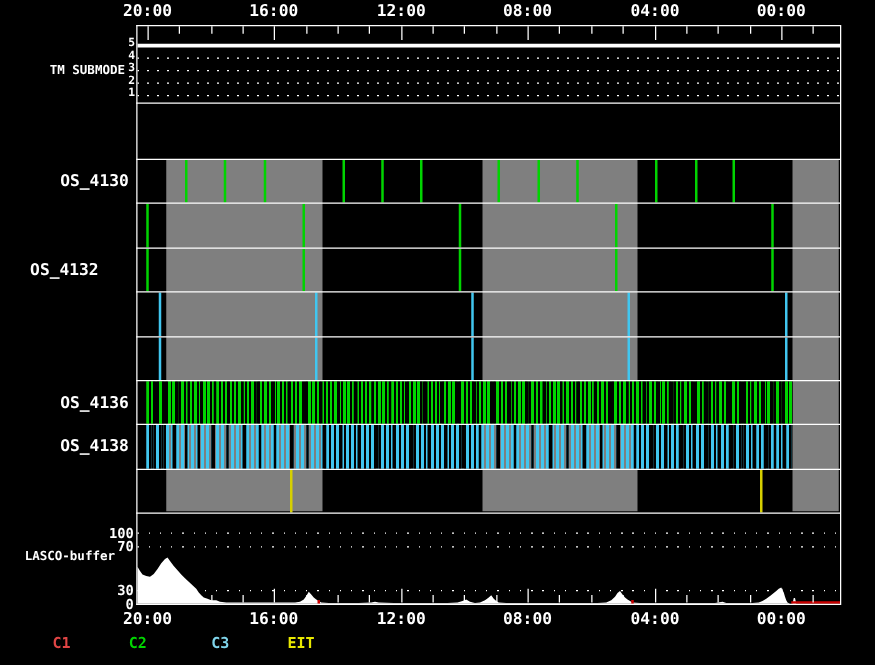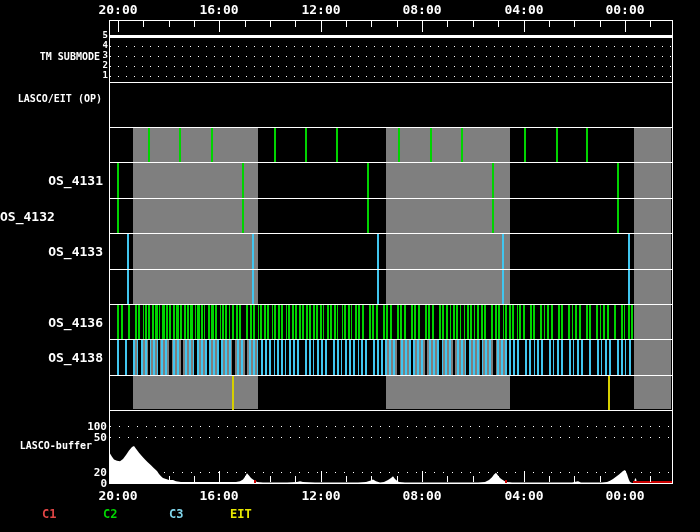--- a/index.html
+++ b/index.html
@@ -14,47 +14,46 @@
              font-size:13px;font-weight:bold;}
 </style>
 </head>
 <body>
 
 <div id="screen">
   <div id="plot" class="abs" style="left:0;top:0;width:700px;height:532px;">
       <div class="abs" style="left: 133px; top: 128px; width: 125px; height: 281px; background: rgb(127, 127, 127);"></div>
       <div class="abs" style="left: 386px; top: 128px; width: 124px; height: 281px; background: rgb(127, 127, 127);"></div>
       <div class="abs" style="left: 634px; top: 128px; width: 37px; height: 281px; background: rgb(127, 127, 127);"></div>
+      <div class="abs" style="left: 0px; top: 138px; width: 103px; text-align: right; font-size: 13px; font-weight: bold;">OS_4130</div>
       <div class="abs" style="left: 148px; top: 128px; width: 2px; height: 34px; background: rgb(0, 212, 0);"></div>
       <div class="abs" style="left: 179px; top: 128px; width: 2px; height: 34px; background: rgb(0, 212, 0);"></div>
       <div class="abs" style="left: 211px; top: 128px; width: 2px; height: 34px; background: rgb(0, 212, 0);"></div>
       <div class="abs" style="left: 274px; top: 128px; width: 2px; height: 34px; background: rgb(0, 212, 0);"></div>
       <div class="abs" style="left: 305px; top: 128px; width: 2px; height: 34px; background: rgb(0, 212, 0);"></div>
       <div class="abs" style="left: 336px; top: 128px; width: 2px; height: 34px; background: rgb(0, 212, 0);"></div>
       <div class="abs" style="left: 398px; top: 128px; width: 2px; height: 34px; background: rgb(0, 212, 0);"></div>
       <div class="abs" style="left: 430px; top: 128px; width: 2px; height: 34px; background: rgb(0, 212, 0);"></div>
       <div class="abs" style="left: 461px; top: 128px; width: 2px; height: 34px; background: rgb(0, 212, 0);"></div>
       <div class="abs" style="left: 524px; top: 128px; width: 2px; height: 34px; background: rgb(0, 212, 0);"></div>
       <div class="abs" style="left: 556px; top: 128px; width: 2px; height: 34px; background: rgb(0, 212, 0);"></div>
       <div class="abs" style="left: 586px; top: 128px; width: 2px; height: 34px; background: rgb(0, 212, 0);"></div>
-      <div class="abs" style="left: 0px; top: 173px; width: 103px; text-align: right; font-size: 13px; font-weight: bold;">OS_4131</div>
       <div class="abs" style="left: 117px; top: 163px; width: 2px; height: 35px; background: rgb(0, 212, 0);"></div>
       <div class="abs" style="left: 242px; top: 163px; width: 2px; height: 35px; background: rgb(0, 212, 0);"></div>
       <div class="abs" style="left: 367px; top: 163px; width: 2px; height: 35px; background: rgb(0, 212, 0);"></div>
       <div class="abs" style="left: 492px; top: 163px; width: 2px; height: 35px; background: rgb(0, 212, 0);"></div>
       <div class="abs" style="left: 617px; top: 163px; width: 2px; height: 35px; background: rgb(0, 212, 0);"></div>
       <div class="abs" style="left: 109px; top: 162px; width: 563px; height: 1px; background: rgb(255, 255, 255);"></div>
-      <div class="abs" style="left: 0px; top: 209px; width: 103px; text-align: left; font-size: 13px; font-weight: bold;">OS_4132</div>
+      <div class="abs" style="left: 0px; top: 209px; width: 103px; text-align: center; font-size: 13px; font-weight: bold;">OS_4132</div>
       <div class="abs" style="left: 117px; top: 199px; width: 2px; height: 34px; background: rgb(0, 212, 0);"></div>
       <div class="abs" style="left: 242px; top: 199px; width: 2px; height: 34px; background: rgb(0, 212, 0);"></div>
       <div class="abs" style="left: 367px; top: 199px; width: 2px; height: 34px; background: rgb(0, 212, 0);"></div>
       <div class="abs" style="left: 492px; top: 199px; width: 2px; height: 34px; background: rgb(0, 212, 0);"></div>
       <div class="abs" style="left: 617px; top: 199px; width: 2px; height: 34px; background: rgb(0, 212, 0);"></div>
       <div class="abs" style="left: 109px; top: 198px; width: 563px; height: 1px; background: rgb(255, 255, 255);"></div>
-      <div class="abs" style="left: 0px; top: 244px; width: 103px; text-align: right; font-size: 13px; font-weight: bold;">OS_4133</div>
       <div class="abs" style="left: 127px; top: 234px; width: 2px; height: 35px; background: rgb(65, 198, 239);"></div>
       <div class="abs" style="left: 252px; top: 234px; width: 2px; height: 35px; background: rgb(65, 198, 239);"></div>
       <div class="abs" style="left: 377px; top: 234px; width: 2px; height: 35px; background: rgb(65, 198, 239);"></div>
       <div class="abs" style="left: 502px; top: 234px; width: 2px; height: 35px; background: rgb(65, 198, 239);"></div>
       <div class="abs" style="left: 628px; top: 234px; width: 2px; height: 35px; background: rgb(65, 198, 239);"></div>
       <div class="abs" style="left: 109px; top: 233px; width: 563px; height: 1px; background: rgb(255, 255, 255);"></div>
       <div class="abs" style="left: 127px; top: 270px; width: 2px; height: 34px; background: rgb(65, 198, 239);"></div>
       <div class="abs" style="left: 252px; top: 270px; width: 2px; height: 34px; background: rgb(65, 198, 239);"></div>
       <div class="abs" style="left: 377px; top: 270px; width: 2px; height: 34px; background: rgb(65, 198, 239);"></div>
       <div class="abs" style="left: 502px; top: 270px; width: 2px; height: 34px; background: rgb(65, 198, 239);"></div>
@@ -161,23 +160,23 @@
       <div class="abs" style="left: 0px; top: 41px; width: 108px; text-align: right; font-size: 9px; line-height: 9px; font-weight: bold;">4</div>
       <div class="abs" style="left: 110px; top: 46px; width: 562px; height: 1px; background: repeating-linear-gradient(90deg, rgb(255, 255, 255) 0px, rgb(255, 255, 255) 1px, rgba(0, 0, 0, 0) 1px, rgba(0, 0, 0, 0) 8px);"></div>
       <div class="abs" style="left: 0px; top: 51px; width: 108px; text-align: right; font-size: 9px; line-height: 9px; font-weight: bold;">3</div>
       <div class="abs" style="left: 110px; top: 56px; width: 562px; height: 1px; background: repeating-linear-gradient(90deg, rgb(255, 255, 255) 0px, rgb(255, 255, 255) 1px, rgba(0, 0, 0, 0) 1px, rgba(0, 0, 0, 0) 8px);"></div>
       <div class="abs" style="left: 0px; top: 61px; width: 108px; text-align: right; font-size: 9px; line-height: 9px; font-weight: bold;">2</div>
       <div class="abs" style="left: 110px; top: 66px; width: 562px; height: 1px; background: repeating-linear-gradient(90deg, rgb(255, 255, 255) 0px, rgb(255, 255, 255) 1px, rgba(0, 0, 0, 0) 1px, rgba(0, 0, 0, 0) 8px);"></div>
       <div class="abs" style="left: 0px; top: 71px; width: 108px; text-align: right; font-size: 9px; line-height: 9px; font-weight: bold;">1</div>
       <div class="abs" style="left: 110px; top: 76px; width: 562px; height: 1px; background: repeating-linear-gradient(90deg, rgb(255, 255, 255) 0px, rgb(255, 255, 255) 1px, rgba(0, 0, 0, 0) 1px, rgba(0, 0, 0, 0) 8px);"></div>
       <div class="abs" style="left: 0px; top: 420px; width: 107px; text-align: right; font-size: 11px; font-weight: bold;">100</div>
       <div class="abs" style="left: 110px; top: 426px; width: 562px; height: 1px; background: repeating-linear-gradient(90deg, rgb(255, 255, 255) 0px, rgb(255, 255, 255) 1px, rgba(0, 0, 0, 0) 1px, rgba(0, 0, 0, 0) 9px);"></div>
-      <div class="abs" style="left: 0px; top: 431px; width: 107px; text-align: right; font-size: 11px; font-weight: bold;">50</div>
+      <div class="abs" style="left: 0px; top: 431px; width: 107px; text-align: right; font-size: 11px; font-weight: bold;">70</div>
       <div class="abs" style="left: 110px; top: 437px; width: 562px; height: 1px; background: repeating-linear-gradient(90deg, rgb(255, 255, 255) 0px, rgb(255, 255, 255) 1px, rgba(0, 0, 0, 0) 1px, rgba(0, 0, 0, 0) 9px);"></div>
-      <div class="abs" style="left: 0px; top: 466px; width: 107px; text-align: right; font-size: 11px; font-weight: bold;">20</div>
+      <div class="abs" style="left: 0px; top: 466px; width: 107px; text-align: right; font-size: 11px; font-weight: bold;">30</div>
       <div class="abs" style="left: 110px; top: 472px; width: 562px; height: 1px; background: repeating-linear-gradient(90deg, rgb(255, 255, 255) 0px, rgb(255, 255, 255) 1px, rgba(0, 0, 0, 0) 1px, rgba(0, 0, 0, 0) 9px);"></div>
       <div class="abs" style="left: 0px; top: 477px; width: 107px; text-align: right; font-size: 11px; font-weight: bold;">0</div>
       <svg width="700" height="532" style="position: absolute; left: 0px; top: 0px; pointer-events: none;">
         <path d="M110,483 L110,453.4 L112,456.8 L114,459.6 L117,460.8 L120,461.3 L123,459.1 L126,455.1 L129,450.5 L132,447.1 L134,445.9 L136,448.8 L139,452.8 L142,456.2 L145,459.6 L148,462.5 L151,465.3 L154,468.2 L157,471.0 L159,473.9 L161,476.2 L163,477.9 L166,479.0 L169,480.1 L173,480.1 L176,481.3 L181,481.9 L190,481.9 L200,481.9 L212,481.9 L224,481.9 L236,481.9 L240,481.3 L243,479.6 L245,476.7 L247,473.3 L249,475.6 L251,477.9 L253,479.6 L255,480.7 L257,481.9 L263,482.4 L275,482.4 L287,482.4 L297,481.9 L300,481.3 L303,481.9 L315,482.4 L330,482.4 L345,482.4 L358,482.4 L366,481.9 L370,480.7 L373,479.6 L376,481.3 L380,482.4 L384,481.9 L388,480.1 L391,477.9 L393,476.2 L395,479.0 L397,480.7 L399,481.9 L405,482.4 L420,482.4 L435,482.4 L450,482.4 L465,482.4 L478,482.4 L485,481.9 L489,480.1 L492,477.3 L494,474.4 L496,472.7 L498,475.6 L500,477.9 L502,479.6 L504,480.7 L506,481.9 L512,482.4 L525,482.4 L538,482.4 L550,482.4 L562,482.4 L572,482.4 L578,481.3 L581,482.4 L592,482.4 L602,482.4 L607,481.9 L610,480.7 L613,479.0 L616,476.7 L619,474.4 L621,472.7 L623,471.0 L625,469.9 L627,473.9 L628,477.3 L629,480.1 L630,481.9 L632,483.0 L634,483.0 L635,478.4 L636,478.4 L637,483.0 L637,483 Z" fill="#fff"></path>
       </svg>
       <div class="abs" style="left: 633px; top: 481px; width: 39px; height: 2px; background: rgb(204, 0, 0);"></div>
       <div class="abs" style="left: 254px; top: 480px; width: 2px; height: 3px; background: rgb(204, 0, 0);"></div>
       <div class="abs" style="left: 505px; top: 480px; width: 2px; height: 3px; background: rgb(204, 0, 0);"></div>
       <div class="abs" style="left: 109px; top: 20px; width: 563px; height: 1px; background: rgb(255, 255, 255);"></div>
       <div class="abs" style="left: 109px; top: 82px; width: 563px; height: 1px; background: rgb(255, 255, 255);"></div>
@@ -241,15 +240,14 @@
       <div class="abs" style="left: 494px; top: 2px; width: 60px; text-align: center; font-size: 13px; font-weight: bold;">04:00</div>
       <div class="abs" style="left: 494px; top: 488px; width: 60px; text-align: center; font-size: 13px; font-weight: bold;">04:00</div>
       <div class="abs" style="left: 595px; top: 2px; width: 60px; text-align: center; font-size: 13px; font-weight: bold;">00:00</div>
       <div class="abs" style="left: 595px; top: 488px; width: 60px; text-align: center; font-size: 13px; font-weight: bold;">00:00</div>
       <div class="abs" style="left: 42px; top: 507px; font-size: 12px; font-weight: bold; color: rgb(224, 69, 69);">C1</div>
       <div class="abs" style="left: 103px; top: 507px; font-size: 12px; font-weight: bold; color: rgb(0, 212, 0);">C2</div>
       <div class="abs" style="left: 169px; top: 507px; font-size: 12px; font-weight: bold; color: rgb(127, 212, 234);">C3</div>
       <div class="abs" style="left: 230px; top: 507px; font-size: 12px; font-weight: bold; color: rgb(232, 232, 0);">EIT</div>
     </div>
   <div class="lbl" id="lbl-tm">TM SUBMODE</div>
-  <div class="lbl" id="lbl-op">LASCO/EIT (OP)</div>
   <div class="lbl" id="lbl-buf">LASCO-buffer</div>
 </div>
 
 </body></html>

